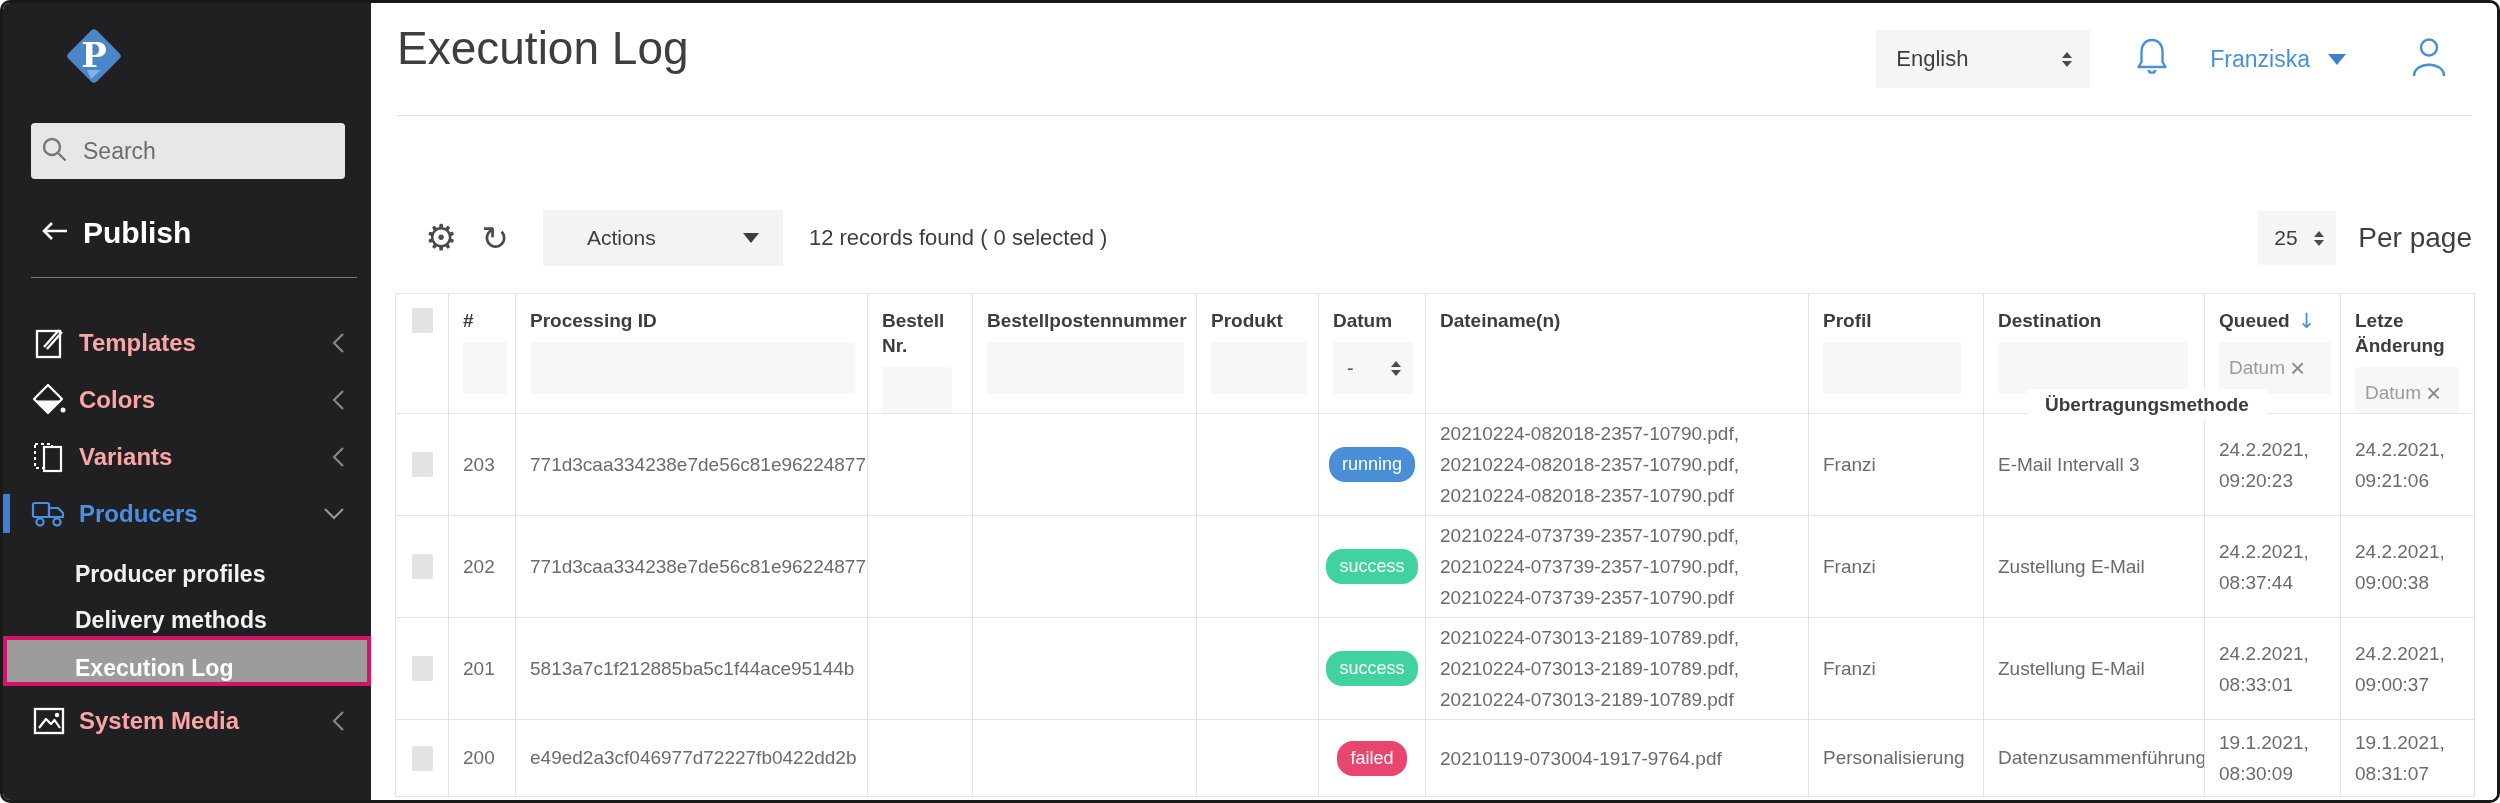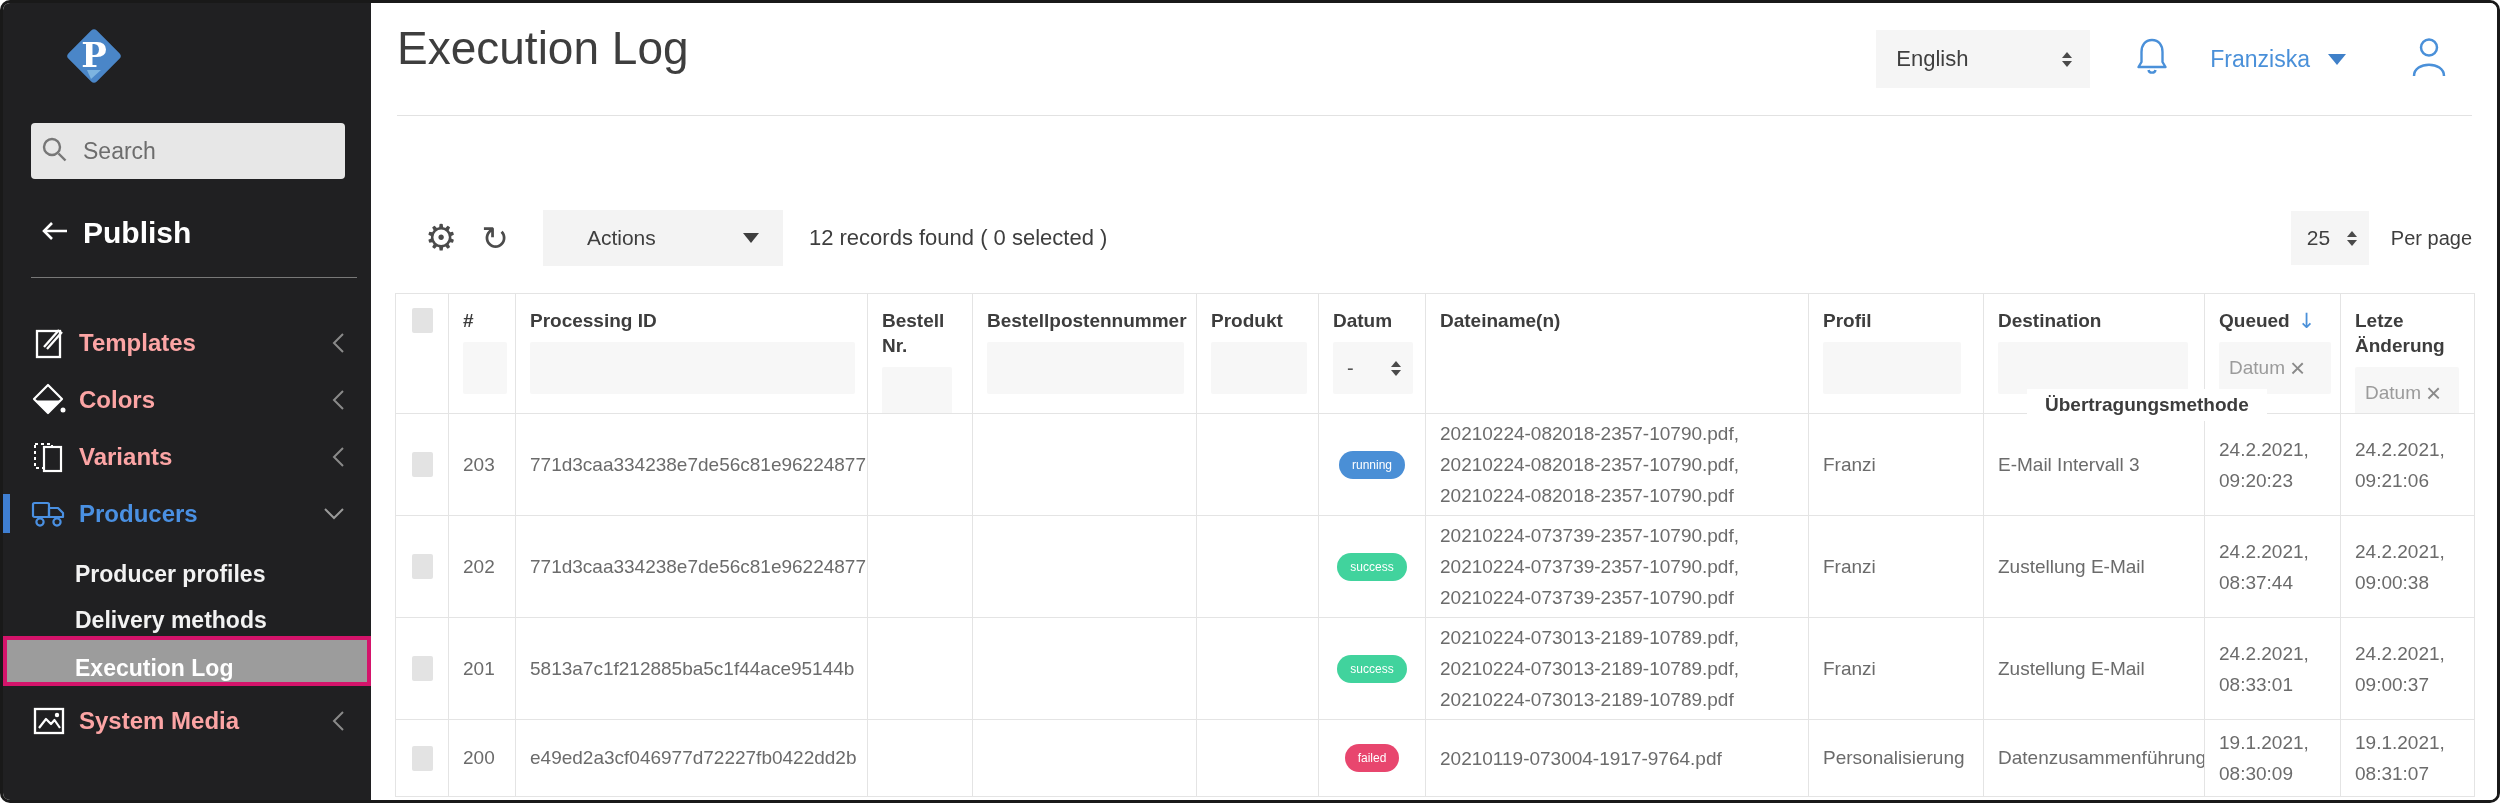--- a/index.html
+++ b/index.html
@@ -41,21 +41,21 @@
   .toolbar{position:absolute;top:206px;left:26px;right:25px;height:58px;display:flex;align-items:center;}
   .icon-btn{font-family:"DejaVu Sans",sans-serif;color:#4b4b4b;cursor:pointer;line-height:1;}
   .gear{font-size:36px;margin-left:28px;}
   .refresh{font-size:33px;margin-left:24px;}
   .actions-select{margin-left:34px;width:240px;height:56px;background:#f3f3f3;display:flex;align-items:center;box-sizing:border-box;padding:0 24px 0 44px;cursor:pointer;}
   .actions-select .lbl{font-size:21px;color:#3e3e3e;}
   .caret-dn{margin-left:auto;width:0;height:0;border-left:8px solid transparent;border-right:8px solid transparent;border-top:10px solid #3e3e3e;}
   .records{margin-left:26px;font-size:22px;color:#3e3e3e;}
   .tb-spacer{flex:1;}
   .mini-select{width:78px;height:54px;background:#f5f5f5;display:flex;align-items:center;justify-content:space-between;box-sizing:border-box;padding:0 12px 0 16px;font-size:21px;color:#3f3f3f;cursor:pointer;}
-  .per-page{margin-left:22px;font-size:20px;color:#3e3e3e;}
+  .per-page{margin-left:22px;font-size:28px;color:#3e3e3e;}
 
   .updown{display:flex;flex-direction:column;gap:3px;align-items:center;}
   .tri-u{display:block;width:0;height:0;border-left:5px solid transparent;border-right:5px solid transparent;border-bottom:6px solid #4a4a4a;}
   .tri-d{display:block;width:0;height:0;border-left:5px solid transparent;border-right:5px solid transparent;border-top:6px solid #4a4a4a;}
 
   
   .tbl{position:absolute;left:24px;top:290px;display:grid;background:#fff;
        grid-template-columns:53px 67px 352px 105px 224px 122px 107px 383px 175px 221px 136px 133px;
        grid-template-rows:120px 102px 102px 102px 76px;
        border:1px solid #e4e4e4;}
@@ -79,21 +79,21 @@
   .chip-q{width:112px;}
   .chip-l{width:104px;}
   .datum-chip .dtx{font-size:19px;color:#9b9b9b;white-space:nowrap;overflow:hidden;flex-shrink:1;}
   .clear-x{font-size:26px;color:#8a8a8a;font-weight:300;line-height:1;flex-shrink:0;cursor:pointer;}
 
   .cell{display:flex;align-items:center;padding:0 10px 0 14px;font-size:19px;color:#6b6b6b;}
   .cell.center{justify-content:center;padding:0;}
   .lines{line-height:31px;}
   .checkbox{width:21px;height:25px;background:#e3e3e3;border-radius:2px;cursor:pointer;}
   .hcheck{margin-top:0;}
-  .badge{color:#fff;font-size:12px;padding:7px 13px;border-radius:16px;font-weight:400;}
+  .badge{color:#fff;font-size:18px;padding:7px 13px;border-radius:16px;font-weight:400;}
   .badge-running{background:#4a8fd6;}
   .badge-success{background:#41d39d;}
   .badge-failed{background:#e8466e;}
 
   .ueber-tooltip{position:absolute;left:1656px;top:386px;background:#fff;padding:5px 18px;font-size:19px;font-weight:700;color:#3c3c3c;z-index:4;white-space:nowrap;}
 </style>
 </head>
 <body>
 
 <div class="frame">

